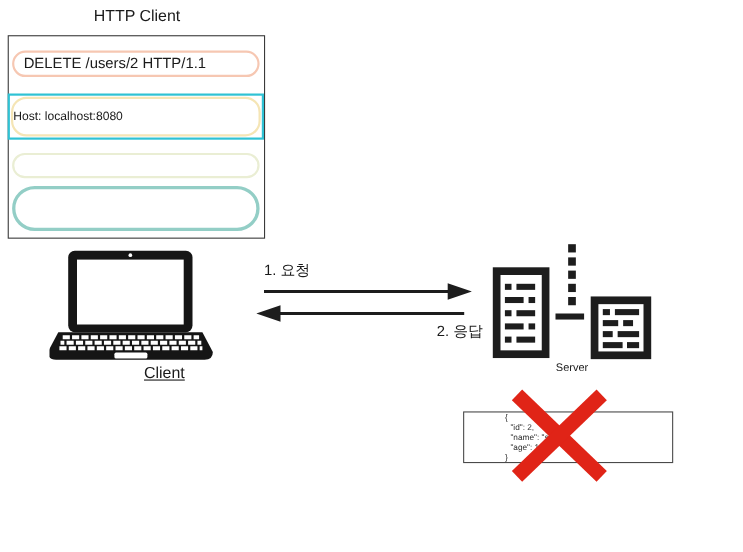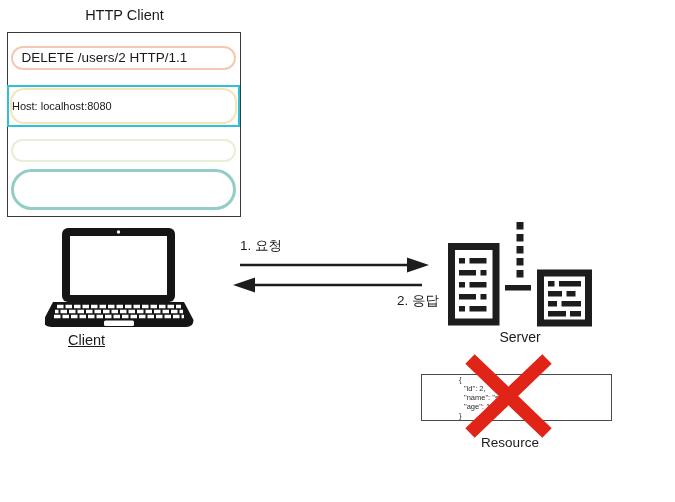--- a/index.html
+++ b/index.html
@@ -13,22 +13,22 @@
   .pill{position:absolute;box-sizing:border-box;background:#fff;}
   .row1{left:2.5px;top:13px;width:225px;height:24px;border:2px solid #f6c7b2;border-radius:12px;
         font-size:13.5px;line-height:20px;padding-left:9px;}
   .row2-wrap{position:absolute;left:-1px;top:52px;width:233px;height:42px;border:2px solid #2fc2d4;box-sizing:border-box;}
   .row2{left:1px;top:1px;width:227px;height:36px;border:2px solid #f5e5b5;border-radius:14px;
         font-size:11px;line-height:32px;}
   .row3{left:2.5px;top:106px;width:225px;height:23px;border:2px solid #eaeed4;border-radius:12px;}
   .row4{left:2.5px;top:136px;width:225px;height:41px;border:3px solid #93cec6;border-radius:21px;}
 
   
-  .client-label{left:68px;top:332px;width:100px;text-align:left;font-size:14.5px;font-weight:500;text-decoration:underline;}
-  .server-label{left:480px;top:329px;width:80px;text-align:center;font-size:14px;font-weight:500;}
+  .client-label{left:68px;top:332px;width:100px;text-align:right;font-size:14.5px;font-weight:500;text-decoration:underline;}
+  .server-label{left:480px;top:329px;width:80px;text-align:center;font-size:10px;font-weight:500;}
   .req-label{left:203px;top:237px;font-size:13.5px;font-weight:500;margin-left:37px;}
   .res-label{left:397px;top:292px;font-size:13.5px;font-weight:500;text-align:right;}
 
   
   .resource-box{left:421px;top:374px;width:191px;height:47px;border:1.3px solid #4a4a4a;box-sizing:border-box;}
   .json-snippet{left:459px;top:375px;font-size:7.5px;line-height:9px;color:#2b2b2b;}
   .json-snippet .ind{padding-left:5px;}
   .removal-caption{left:455px;top:434px;width:110px;text-align:center;font-size:13.5px;line-height:17.5px;font-weight:500;}
 
   svg{display:block;}
@@ -112,16 +112,15 @@
     <div class="ind">"id": 2,</div>
     <div class="ind">"name": "sparta",</div>
     <div class="ind">"age": 100</div>
     <div>}</div>
   </div>
   <svg class="abs" style="left:455px;top:350px;" width="110" height="92" viewBox="0 0 110 92">
     <line x1="15" y1="9" x2="92" y2="83" stroke="#e02417" stroke-width="13.5" style="stroke: rgb(224, 36, 23);"></line>
     <line x1="92" y1="9" x2="15" y2="83" stroke="#e02417" stroke-width="13.5" style="stroke: rgb(224, 36, 23);"></line>
   </svg>
   <div class="abs removal-caption">
-    <div>Resource</div>
   </div>
 
 </div>
 
 </body></html>

